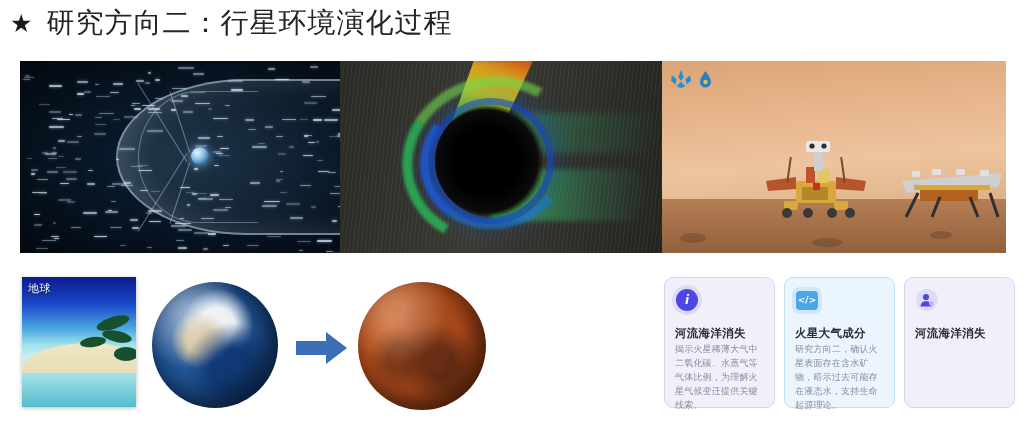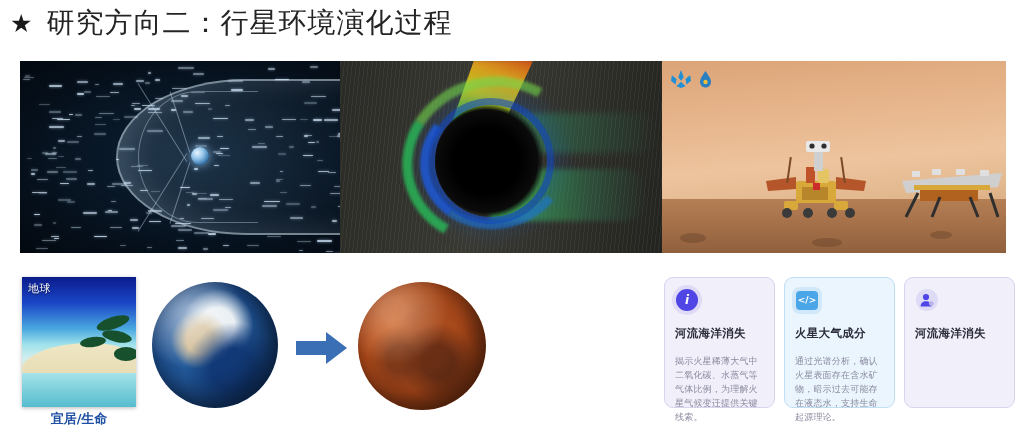--- a/index.html
+++ b/index.html
@@ -206,21 +206,21 @@
   }
   .ic-circle-3 {
     width: 22px; height: 22px; border-radius: 50%; background: rgba(150,140,230,.2);
     display: flex; align-items: center; justify-content: center;
     color: #4f46e5;
   }
   .card-title {
     margin-top: 14px; font-size: 11.5px; font-weight: bold; color: #2b2b3a; letter-spacing: .3px;
   }
   .card-desc {
-    margin-top: 14px; font-size: 9px; line-height: 1.55; color: #8b8ba0; letter-spacing: .2px;
+    margin-top: 3px; font-size: 9px; line-height: 1.55; color: #8b8ba0; letter-spacing: .2px; font-family: Liberation Mono, monospace;
   }
 </style>
 </head>
 <body>
 
 <div class="slide">
 
   <div class="title-row">
     <span class="star-icon">★</span>
     <span class="title-text">研究方向二：行星环境演化过程</span>
@@ -501,21 +501,20 @@
 
   <div class="earth-photo">
     <div class="beach-sand"></div>
     <div class="beach-water"></div>
     <div class="palm" style="left:74px;top:40px;width:34px;height:12px;transform:rotate(-18deg);"></div>
     <div class="palm" style="left:80px;top:54px;width:30px;height:11px;transform:rotate(12deg);"></div>
     <div class="palm" style="left:58px;top:60px;width:26px;height:10px;transform:rotate(-8deg);"></div>
     <div class="palm" style="left:92px;top:70px;width:24px;height:14px;"></div>
     <div class="img-tag">地球</div>
   </div>
-  <div class="cap cap-left">宜居/生命</div>
 
   <div class="globe-earth"></div>
 
   <svg class="arrow-right" viewBox="0 0 52 34">
     <path d="M0 10 L30 10 L30 1 L51 17 L30 33 L30 24 L0 24 Z" fill="#3a6fb5"></path>
   </svg>
 
   <div class="globe-mars"></div>
 
 
@@ -527,21 +526,21 @@
       </div>
       <div class="card-title">河流海洋消失</div>
       <div class="card-desc">揭示火星稀薄大气中二氧化碳、水蒸气等气体比例，为理解火星气候变迁提供关键线索。</div>
     </div>
 
     <div class="card card-2">
       <div class="card-icon-wrap">
         <div class="ic-sq-2">&lt;/&gt;</div>
       </div>
       <div class="card-title">火星大气成分</div>
-      <div class="card-desc">通过光谱分析，确认火星表面存在含水矿物，暗示过去可能存在液态水，支持生命起源理论。</div>
+      <div class="card-desc">研究方向二，确认火星表面存在含水矿物，暗示过去可能存在液态水，支持生命起源理论。</div>
     </div>
 
     <div class="card card-3">
       <div class="card-icon-wrap">
         <div class="ic-circle-3">
           <svg width="14" height="14" viewBox="0 0 14 14">
             <circle cx="6" cy="4" r="3.1" fill="#4f46e5"></circle>
             <path d="M0.6 13.4 C0.6 9.9 3 8.2 6 8.2 C9 8.2 11.4 9.9 11.4 13.4 Z" fill="#4f46e5"></path>
             <circle cx="11.3" cy="10.6" r="2.4" fill="#b9b2ef"></circle>
           </svg>

